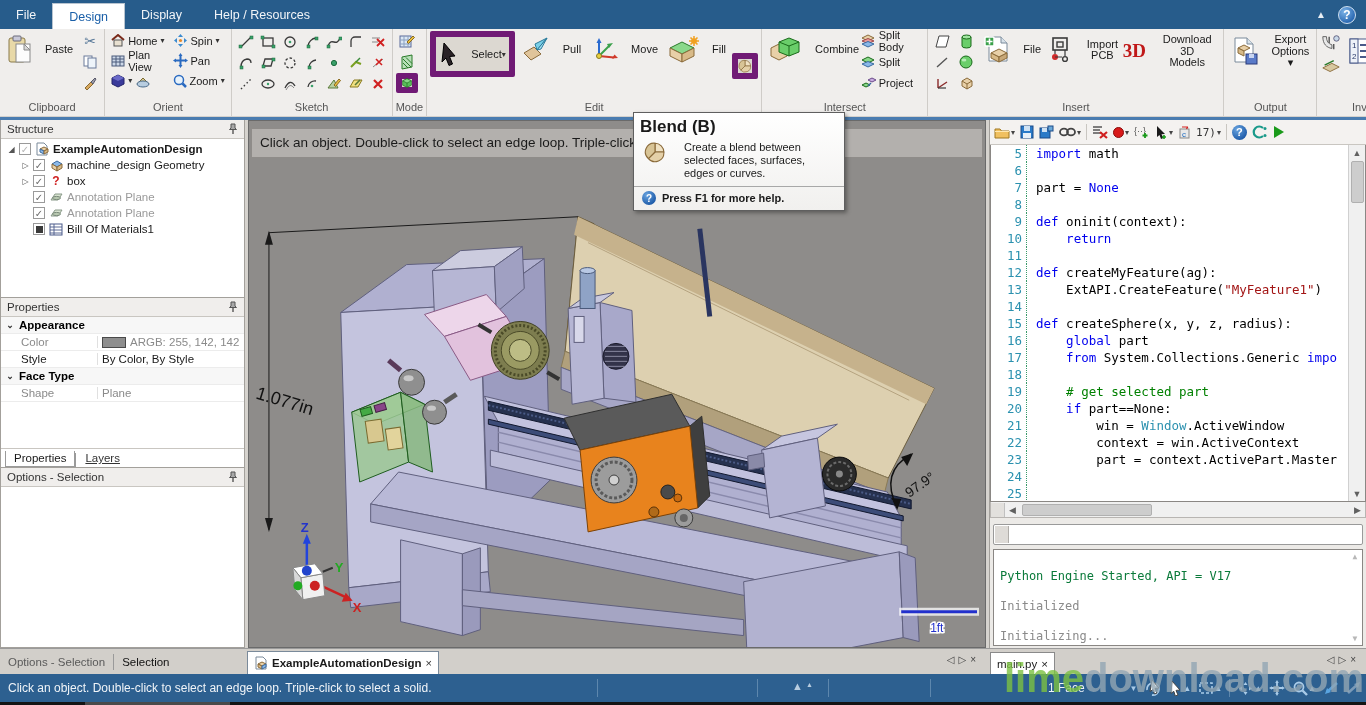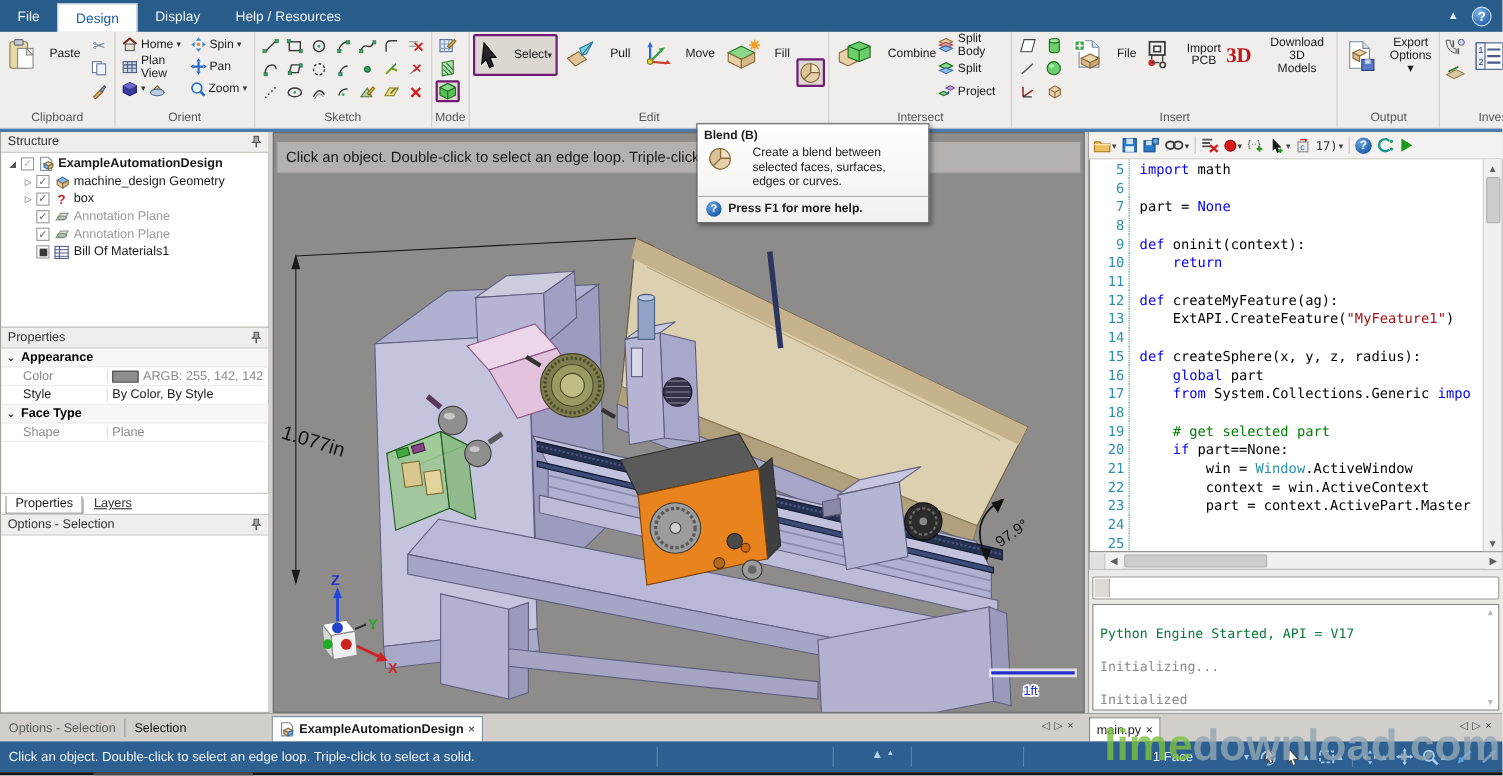--- a/index.html
+++ b/index.html
@@ -18,21 +18,21 @@
   
   .ribbon { height:88px; background:#f0eeec; display:flex; align-items:stretch; border-bottom:1px solid #d4d1cd; }
   .rgroup { display:flex; flex-direction:column; border-right:1px solid #cfccc8; padding:2px 3px 0 3px; }
   .gbody { flex:1; display:flex; align-items:flex-start; gap:2px; }
   .glabel { text-align:center; font-size:11px; color:#555; height:16px; line-height:14px; }
   .rbig { display:flex; align-items:center; padding:2px 3px 0 3px; font-size:11px; color:#1a1a1a; min-width:38px; border:1px solid transparent; }
   .rbig .ric { height:32px; display:flex; align-items:center; justify-content:center; }
   .rbig .rlab { text-align:center; line-height:11.5px; white-space:pre-line;margin-left:12px; }
   .rsm { display:flex; align-items:center; gap:3px; height:19px; font-size:11px; padding:0 2px; color:#1a1a1a; border:1px solid transparent; }
   .ribtn { width:22px; height:20px; display:flex; align-items:center; justify-content:center; border:1px solid transparent; }
-  .pressed { background:#dcd8d1; border:2px solid #701a75; border-radius:2px; }
+  .pressed { background:#dcd8d1; border:6px solid #701a75; border-radius:2px; }
   .caret { font-size:8px; color:#333; line-height:8px; }
   .scol { display:flex; flex-direction:column; justify-content:flex-start; gap:1px; }
   .sgrid { display:grid; grid-template-columns:repeat(7,22px); grid-auto-rows:21px; }
   .sgrid .ribtn { width:22px; height:21px; }
   .accentline { height:3px; background:#4a7cb0; }
   .ic svg { display:block; }
 
   
   .main { height:528px; display:flex; }
   .splitv { width:3px; background:#d6d3ce; }
@@ -66,21 +66,21 @@
   .ptab.active { border:1px solid #9a9a9a; border-top:none; background:#fff; }
   .ptab.idle { color:#333;text-decoration:underline; }
 
   
   .viewport { flex:1; position:relative; background:#8e8c8a; border:1px solid #6a6a6a; overflow:hidden; }
   .hintbar { position:absolute; top:7px; left:2px; right:2px; height:30px; background:#b3b0ad; border:1px solid #8f8c89; color:#1a1a1a; font-size:13.5px; line-height:28px; padding-left:8px; white-space:nowrap; overflow:hidden; }
   .scene { position:absolute; inset:0; }
 
   
   .tooltip { position:absolute; left:633px; top:112px; width:212px; background:linear-gradient(#ffffff,#f1f0ee); border:1px solid #5f5f5f; box-shadow:2px 2px 4px rgba(0,0,0,.35); z-index:50; font-size:11px; color:#1a1a1a; }
-  .tt-title { font-weight:bold; font-size:11px; padding:4px 6px 2px; }
+  .tt-title { font-weight:bold; font-size:17px; padding:4px 6px 2px; }
   .tt-body { display:flex; gap:18px; padding:2px 6px 6px 10px; }
   .tt-text { line-height:13px; }
   .tt-foot { border-top:1px solid #a8a8a8; display:flex; align-items:center; gap:6px; padding:4px 6px 5px 8px; font-weight:bold; }
   .qcircle { width:14px; height:14px; border-radius:50%; background:radial-gradient(circle at 35% 30%, #6aa5e0, #1d5aa8 75%); color:#fff; font-size:10px; font-weight:bold; display:flex; align-items:center; justify-content:center; flex:none; }
 
   
   .rightcol { width:377px; background:#eceae7; display:flex; flex-direction:column; border-left:1px solid #a3a09b; }
   .stoolbar { height:25px; display:flex; align-items:center; gap:5px; padding:0 4px; background:#f4f2f0; border-bottom:1px solid #c9c6c1; }
   .stoolbar .tbi { display:flex; align-items:center; gap:1px; }
   .stoolbar .tcaret { font-size:8px; color:#444; }
@@ -1100,22 +1100,22 @@
         <div class="sarrow">▶</div>
       </div>
 
       <div class="inputrow">
         <span class="miniBox"></span>
         <input type="text" value="" style="">
       </div>
 
       <div class="console" id="console-box">
         <div class="con-line con-green">Python Engine Started, API = V17</div>
+          <div class="con-line con-gray">Initialized</div>
           <div class="con-line con-gray">Initializing...</div>
-          <div class="con-line con-gray">Initialized</div>
           <div class="con-scroll">
             <span>▲</span>
             <span>▼</span>
           </div>
       </div>
     </div>
   </div>
 
   <div class="tabrow">
     <div class="tr-left">

